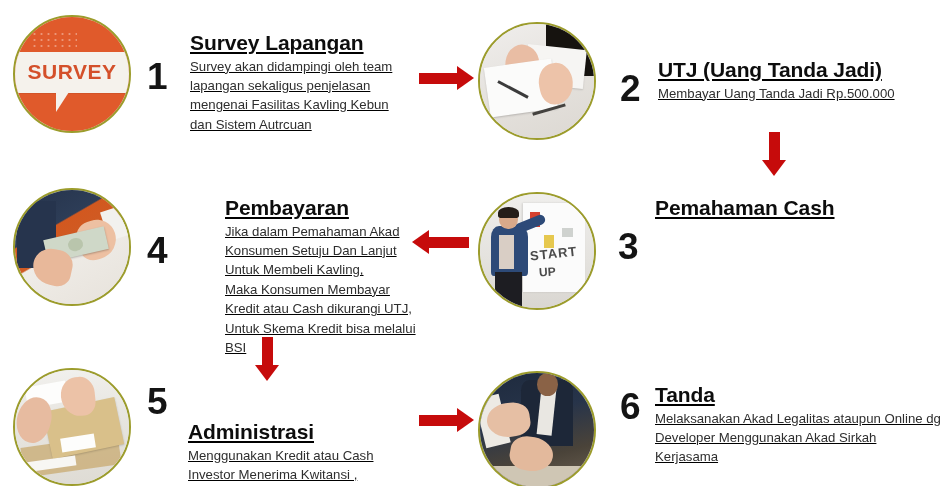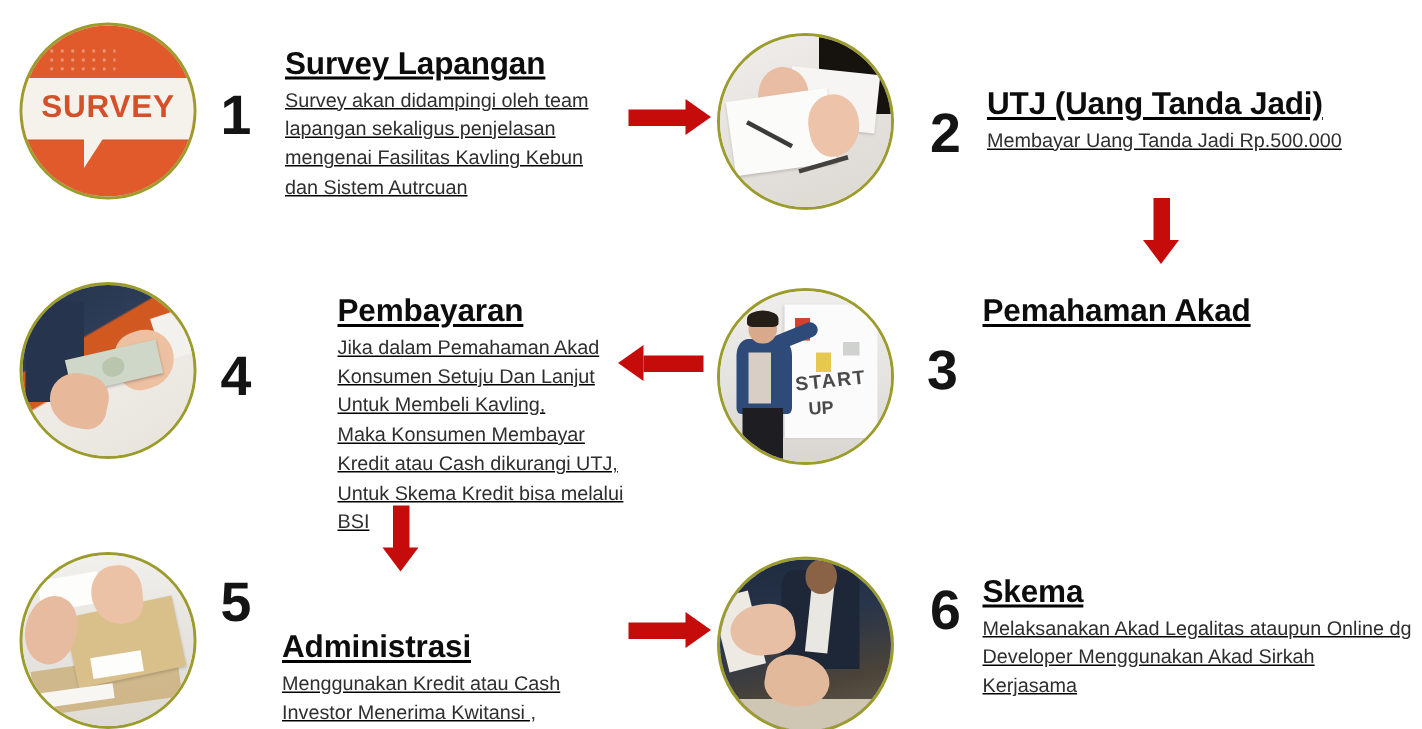--- a/index.html
+++ b/index.html
@@ -257,21 +257,21 @@
       <div class="arm"></div>
         <div class="body"></div>
         <div class="shirt"></div>
       <div class="head"></div>
         <div class="hair"></div>
         <div class="legs"></div>
     </div>
   </div>
   <div class="num" style="left:618px; top:228px;">3</div>
   <div class="block" style="left:655px; top:196px; width:290px;">
-    <h3>Pemahaman Akad</h3>
+    <h3>Pemahaman Cash</h3>
   </div>
 
   <div class="arrow arrow-left" style="left:412px; top:228px; width:58px; height:28px;">
     <div class="shaft"></div>
     <div class="head"></div>
   </div>
 
   <div class="circle" style="left:13px; top:188px;">
     <div class="photo ph-money">
       <div class="laptop"></div>
@@ -329,19 +329,19 @@
         <div class="shirtw"></div>
         <div class="head2"></div>
       <div class="table"></div>
         <div class="sleeve"></div>
         <div class="handA2"></div>
         <div class="handB2"></div>
     </div>
   </div>
   <div class="num" style="left:620px; top:388px;">6</div>
   <div class="block" style="left:655px; top:383px; width:292px;">
-    <h3>Skema</h3>
+    <h3>Tanda</h3>
     <p class="justify">Melaksanakan Akad Legalitas ataupun  Online  dg
 Developer Menggunakan  Akad Sirkah
 Kerjasama</p>
   </div>
 
 </div>
 
 </body></html>

